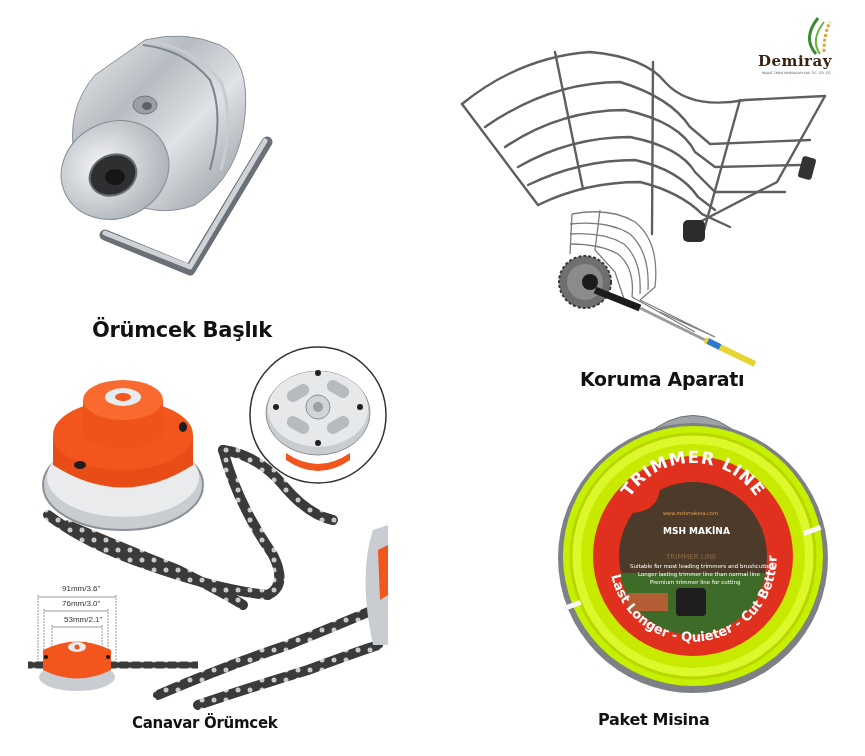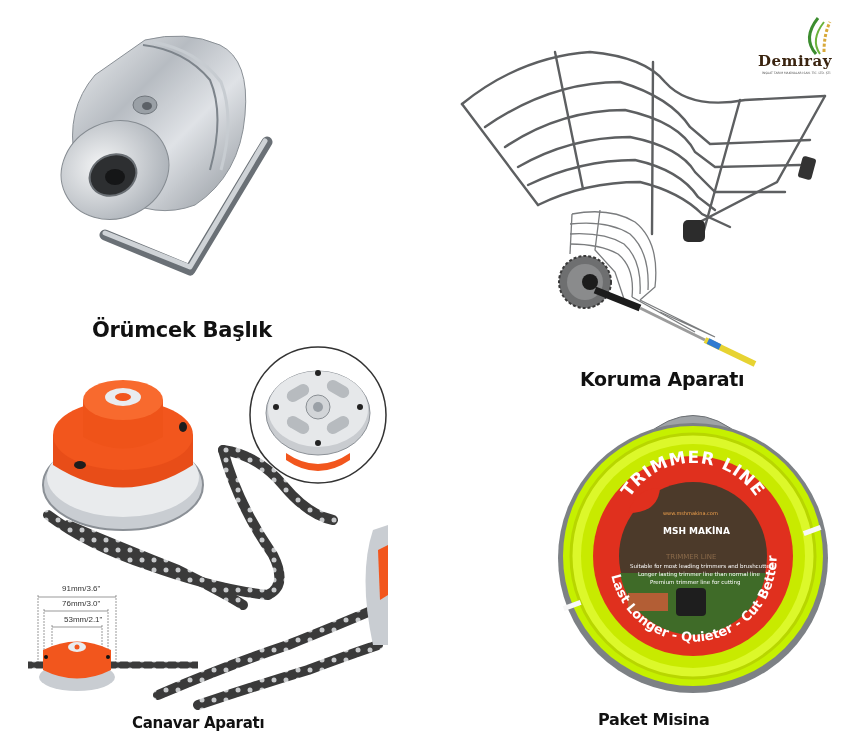--- a/index.html
+++ b/index.html
@@ -170,21 +170,21 @@
       <ellipse cx="49" cy="302" rx="9" ry="5" fill="#e9ecef"></ellipse>
       <circle cx="49" cy="302" r="2.5" fill="#f2561d"></circle>
       <circle cx="18" cy="312" r="2" fill="#111"></circle>
       <circle cx="80" cy="312" r="2" fill="#111"></circle>
     </g>
   </svg>
   <div style="position:absolute;left:34px;top:239px;font-size:8px;color:#333;font-family:'Liberation Sans',sans-serif;">91mm/3.6"</div>
   <div style="position:absolute;left:34px;top:254px;font-size:8px;color:#333;font-family:'Liberation Sans',sans-serif;">76mm/3.0"</div>
   <div style="position:absolute;left:36px;top:270px;font-size:8px;color:#333;font-family:'Liberation Sans',sans-serif;">53mm/2.1"</div>
 </div>
-<div class="caption" style="left:132px;top:714px;font-size:15px;">Canavar Aparatı</div>
+<div class="caption" style="left:132px;top:714px;font-size:15px;">Canavar Örümcek</div>
 
 <div class="panel" style="left:548px;top:398px;width:290px;height:300px;">
   <svg width="290" height="300" viewBox="0 0 290 300" style="left:0;top:0;">
     <defs>
       <path id="arcTop" d="M70 140 A75 75 0 0 1 220 140"></path>
       <path id="arcBot" d="M62 170 A82 82 0 0 0 228 150"></path>
     </defs>
 
     <path d="M95 40 Q145 -5 195 40 Z" fill="#9fa3a7" stroke="#6b6f73"></path>
 

